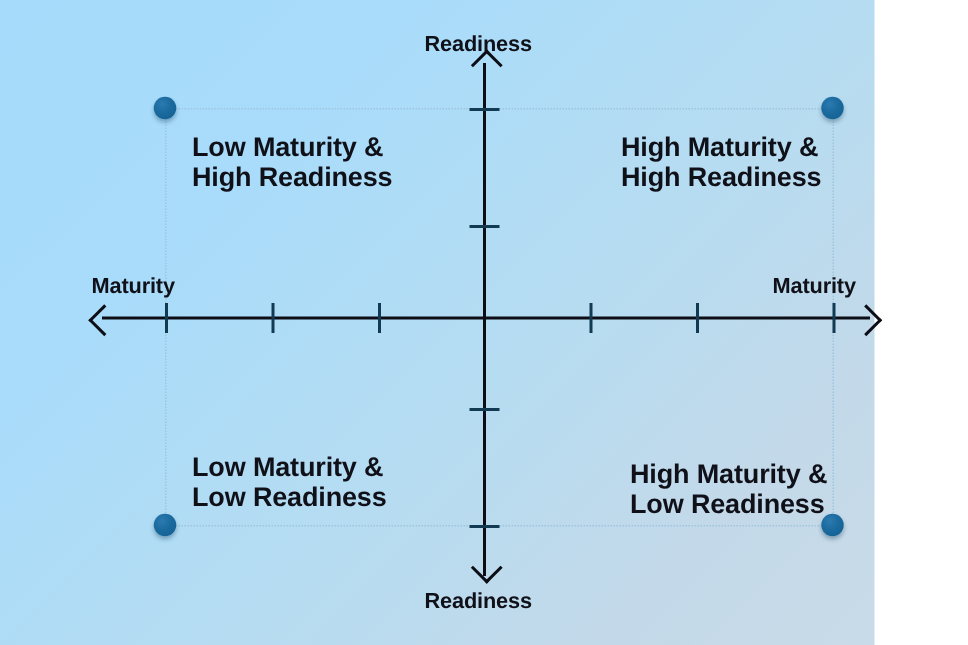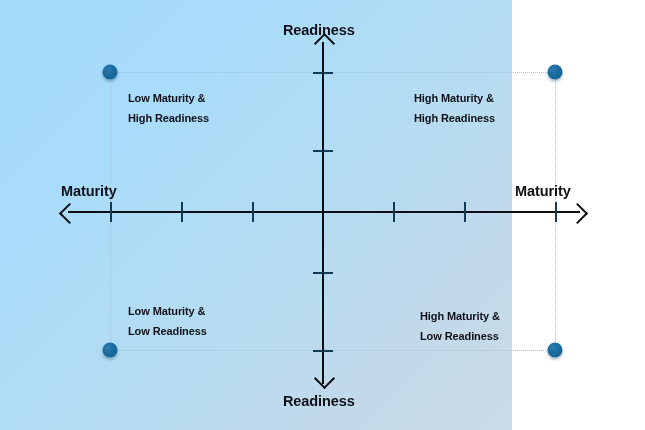--- a/index.html
+++ b/index.html
@@ -8,21 +8,21 @@
     padding: 0;
   }
   body {
     width: 645px;
     height: 430px;
     overflow: hidden;
     font-family: "Liberation Sans", sans-serif;
   }
   #matrix-canvas {
     position: relative;
-    width: 512px;
+    width: 583px;
     height: 430px;
     background: linear-gradient(135deg, #a6dbfb 0%, #a9dcfa 28%, #b6dcf1 58%, #c3d9e9 82%, #c9dbe8 100%);
   }
 
   
   .axis-line {
     position: absolute;
     background: #0d0d16;
   }
   #x-axis-line {
@@ -111,21 +111,21 @@
     white-space: nowrap;
     letter-spacing: -0.1px;
   }
   #label-readiness-top    { left: 283px; top: 22px; }
   #label-readiness-bottom { left: 283px; top: 393px; }
   #label-maturity-left    { left: 61px;  top: 183px; }
   #label-maturity-right   { left: 515px; top: 183px; }
 
   .quadrant-label {
     position: absolute;
-    font-size: 11px;
+    font-size: 18px;
     font-weight: bold;
     color: #101019;
     line-height: 20px;
     white-space: nowrap;
     letter-spacing: -0.1px;
   }
   .quadrant-label .qline { display: block; }
 
   #quad-top-left     { left: 128px; top: 88px; }
   #quad-top-right    { left: 414px; top: 88px; }

